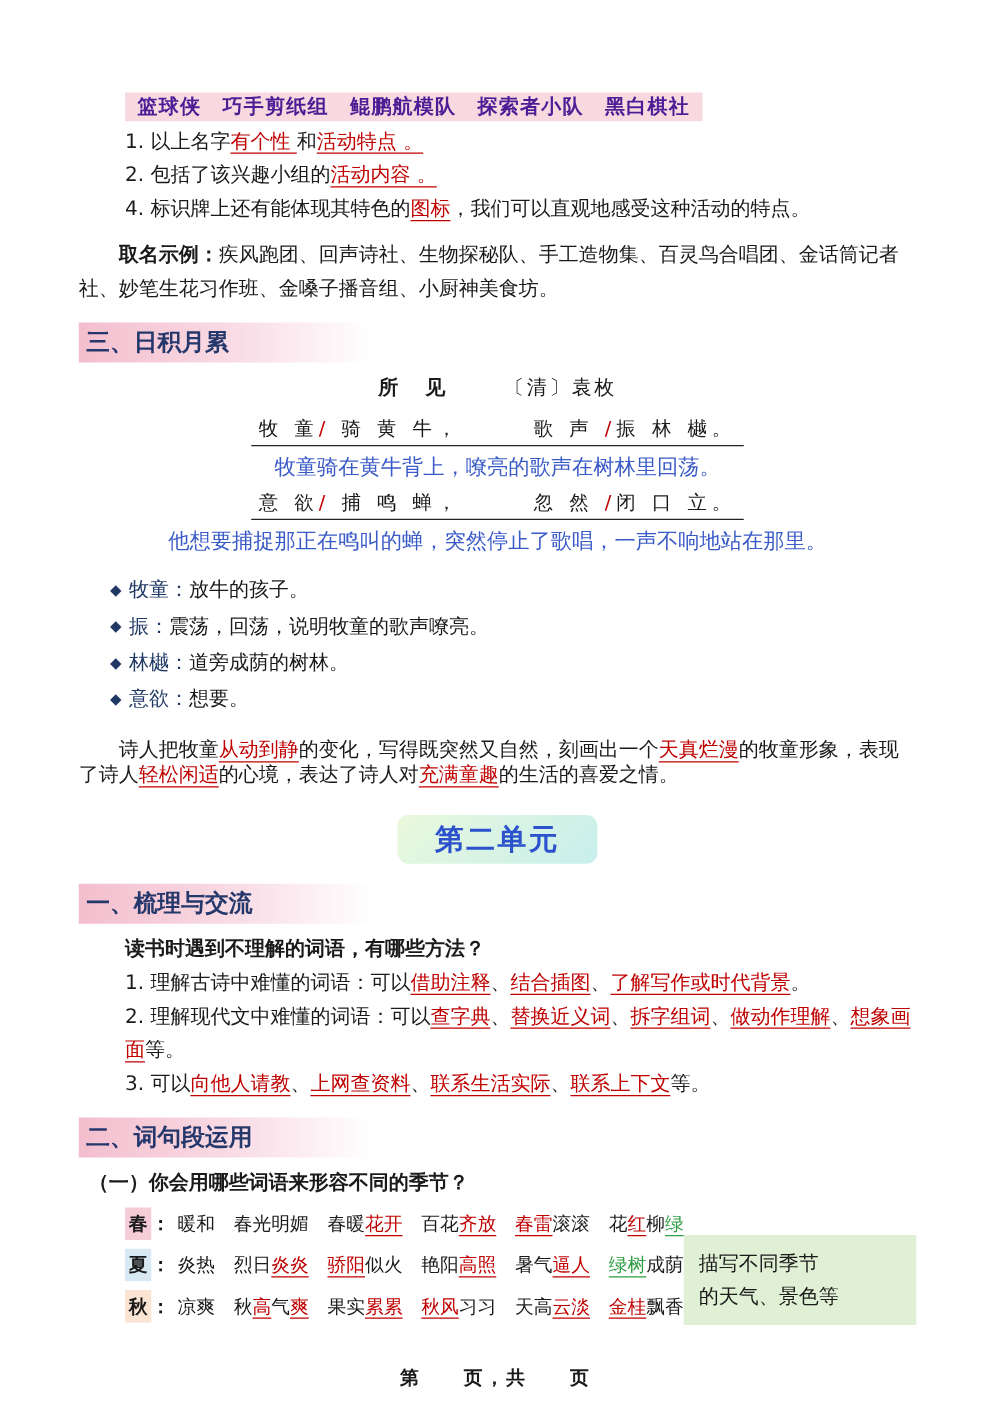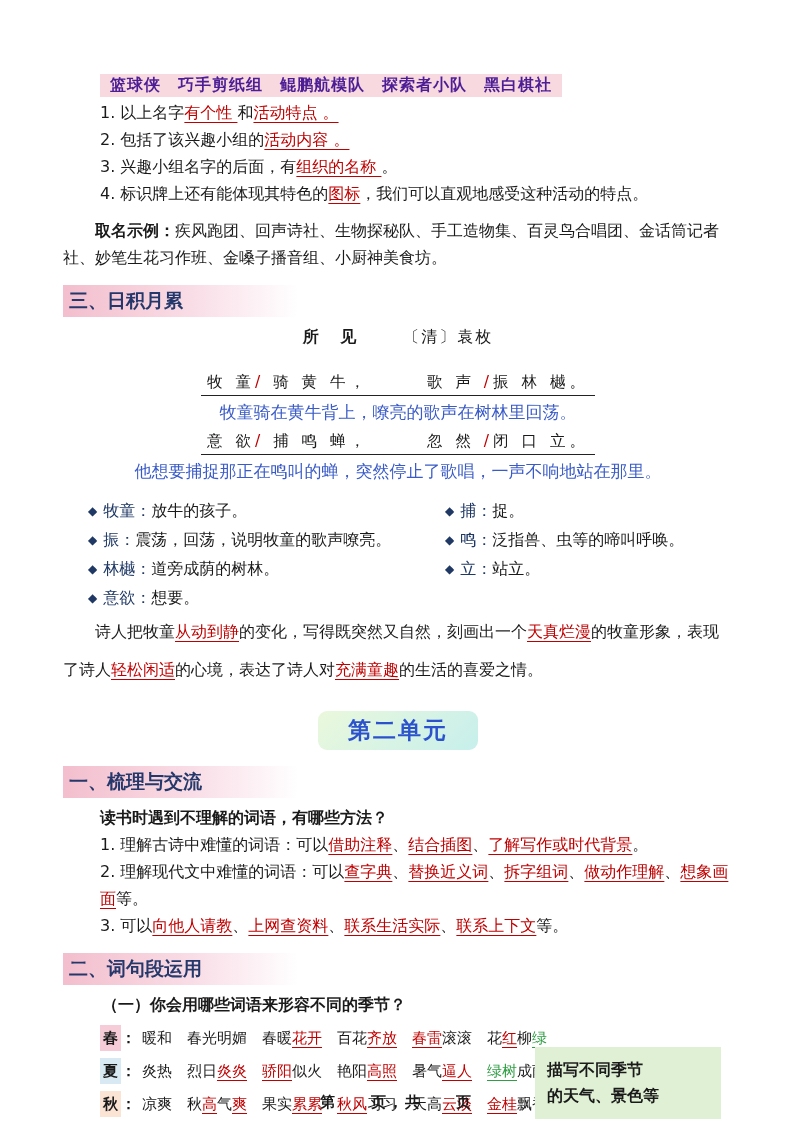--- a/index.html
+++ b/index.html
@@ -6,21 +6,21 @@
   html,body { background:#ffffff; }
   body {
     width:793px; height:1122px; position:relative;
     font-family:"DejaVu Sans","Liberation Sans",sans-serif;
     font-size:16px; color:#1a1a1a; overflow:hidden;
   }
   .page { position:absolute; left:63px; right:60px; top:70px; }
 
   .h-bold { font-weight:bold; font-size:16px; }
   .indent { margin-left:37px; }
-  .indent2 { margin-left:39px; }
+  .indent2 { margin-left:8px; }
 
   .line { line-height:27px; }
 
   
   .hl-strip {
     display:inline-block; background:#f9d9e0; color:#4c1d95;
     font-weight:bold; padding:1px 10px; margin:4px 0 2px 37px;
     letter-spacing:1px;
   }
 
@@ -33,76 +33,75 @@
   
   .sec-header {
     display:inline-block; min-width:235px;
     background:linear-gradient(90deg,#f3becd 0%,#f9dde6 55%,#ffffff 100%);
     color:#25386b; font-weight:bold; font-size:19px;
     padding:3px 14px 3px 6px; margin:14px 0 6px 0;
   }
 
   
   .poem { text-align:center; margin-top:4px; }
-  .poem-title-row { font-size:16px; margin-bottom:24px; }
+  .poem-title-row { font-size:16px; margin-bottom:12px; }
   .poem-title { font-weight:bold; letter-spacing:8px; }
   .poem-author { margin-left:34px; letter-spacing:2px; }
   .poem-line {
     display:inline-flex; gap:58px; border-bottom:1.5px solid #222;
     padding:0 6px 2px 6px; font-size:15.5px; letter-spacing:4px;
   }
   .poem-trans { color:#3a5bc7; font-size:17px; margin:5px 0 7px 0; }
 
   
   .vocab { display:flex; margin-top:14px; }
   .vocab-col { line-height:28px; }
   .vocab-col.left { width:57%; padding-left:25px; }
   .vocab-col.right { width:43%; }
   .vbullet { color:#1f3864; font-size:12px; margin-right:6px; position:relative; top:-1px; }
   .vterm { color:#1f3864; font-weight:normal; }
 
-  .summary { line-height:38px; text-indent:2em; }
+  .summary { margin-top:16px; line-height:20px; text-indent:2em; }
 
   
   .badge-wrap { text-align:center; margin:22px 0 2px 0; }
   .unit-badge {
     display:inline-block; background:linear-gradient(135deg,#eaf8dc 0%,#c7efec 100%);
     color:#2b52cc; font-weight:bold; font-size:23px;
     padding:4px 30px; border-radius:9px; letter-spacing:2px;
   }
 
   
   .season-row { display:flex; align-items:baseline; margin:7px 0; font-size:15px; line-height:24px; }
   .season-label { font-weight:bold; padding:1px 3px; }
   .season-colon { font-weight:bold; margin-right:6px; }
   .seasons-wrap { position:relative; margin-left:37px; }
   .note-box {
-    position:absolute; right:12px; top:22px; width:186px;
-    background:#dff0d5; padding:10px 12px; font-weight:bold; font-size:16px;
+    position:absolute; right:0px; top:22px; width:186px;
+    background:#dff0d5; padding:10px 12px; font-weight:normal; font-size:16px;
     line-height:26px;
     margin-left:13px;
   }
 
   .footer {
     position:absolute; bottom:10px; left:0; width:100%;
     text-align:center; font-weight:bold; font-size:15px; letter-spacing:2px;
   }
 </style>
 </head>
 <body>
 
 <div class="page">
 
   <div>
     <span class="hl-strip">篮球侠　巧手剪纸组　鲲鹏航模队　探索者小队　黑白棋社</span>
   </div>
   <div class="indent">
     <div class="line"><span>1. 以上名字</span><span class="seg-r">有个性 </span><span>和</span><span class="seg-r">活动特点 。</span></div>
     <div class="line"><span>2. 包括了该兴趣小组的</span><span class="seg-r">活动内容 。</span></div>
-    <div class="line"><span>3. 兴趣小组名字的后面，有</span><span class="seg-r">组织的名称 </span><span>。</span></div>
     <div class="line"><span>4. 标识牌上还有能体现其特色的</span><span class="seg-r">图标</span><span>，我们可以直观地感受这种活动的特点。</span></div>
   </div>
   <div class="line" style="margin-top:10px; text-indent:2em;"><span class="seg-b">取名示例：</span><span>疾风跑团、回声诗社、生物探秘队、手工造物集、百灵鸟合唱团、金话筒记者社、妙笔生花习作班、金嗓子播音组、小厨神美食坊。</span></div>
 
   <div>
     <span class="sec-header">三、日积月累</span>
   </div>
 
   <div class="poem">
     <div class="poem-title-row">
@@ -124,25 +123,20 @@
     </div>
     <div class="poem-trans">他想要捕捉那正在鸣叫的蝉，突然停止了歌唱，一声不响地站在那里。</div>
   </div>
 
   <div class="vocab">
     <div class="vocab-col left">
       <div><span class="vbullet">◆</span><span class="vterm">牧童</span><span class="vterm">：</span><span>放牛的孩子。</span></div>
       <div><span class="vbullet">◆</span><span class="vterm">振</span><span class="vterm">：</span><span>震荡，回荡，说明牧童的歌声嘹亮。</span></div>
       <div><span class="vbullet">◆</span><span class="vterm">林樾</span><span class="vterm">：</span><span>道旁成荫的树林。</span></div>
       <div><span class="vbullet">◆</span><span class="vterm">意欲</span><span class="vterm">：</span><span>想要。</span></div>
-    </div>
-    <div class="vocab-col right">
-      <div><span class="vbullet">◆</span><span class="vterm">捕</span><span class="vterm">：</span><span>捉。</span></div>
-      <div><span class="vbullet">◆</span><span class="vterm">鸣</span><span class="vterm">：</span><span>泛指兽、虫等的啼叫呼唤。</span></div>
-      <div><span class="vbullet">◆</span><span class="vterm">立</span><span class="vterm">：</span><span>站立。</span></div>
     </div>
   </div>
 
   <div class="summary"><span>诗人把牧童</span><span class="seg-r">从动到静</span><span>的变化，写得既突然又自然，刻画出一个</span><span class="seg-r">天真烂漫</span><span>的牧童形象，表现了诗人</span><span class="seg-r">轻松闲适</span><span>的心境，表达了诗人对</span><span class="seg-r">充满童趣</span><span>的生活的喜爱之情。</span></div>
 
   <div class="badge-wrap">
     <span class="unit-badge">第二单元</span>
   </div>
 
   <div>

